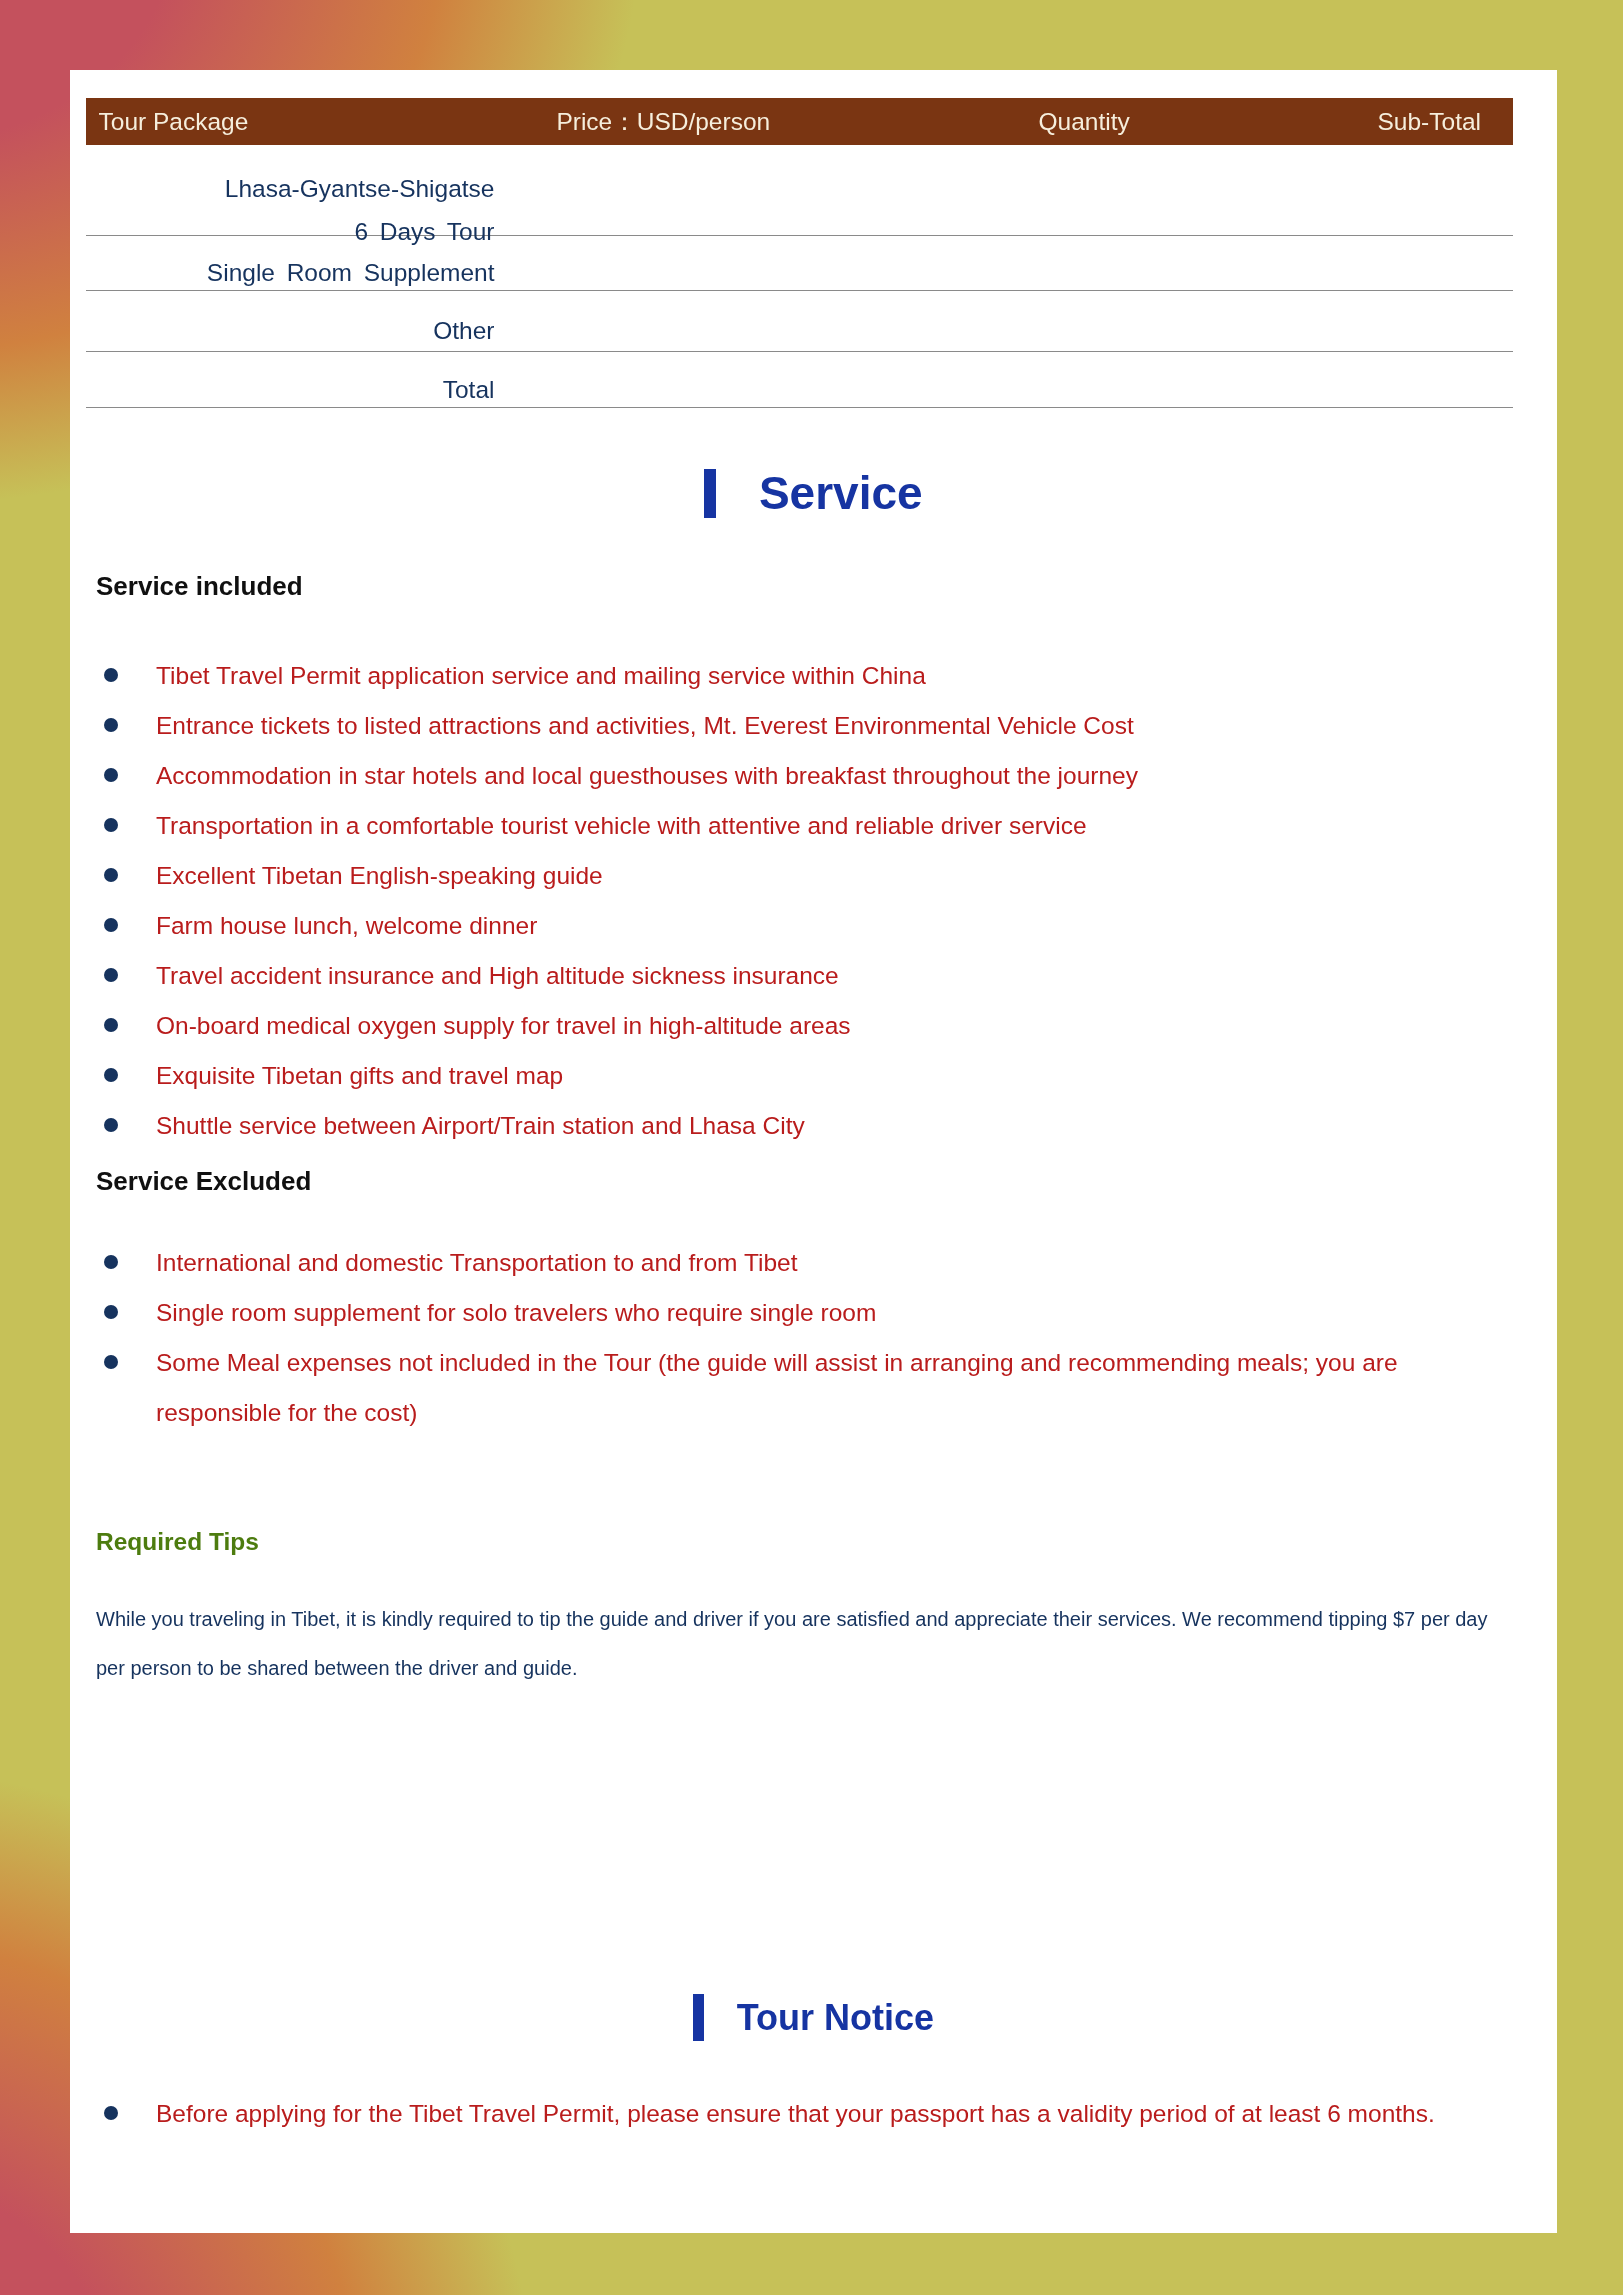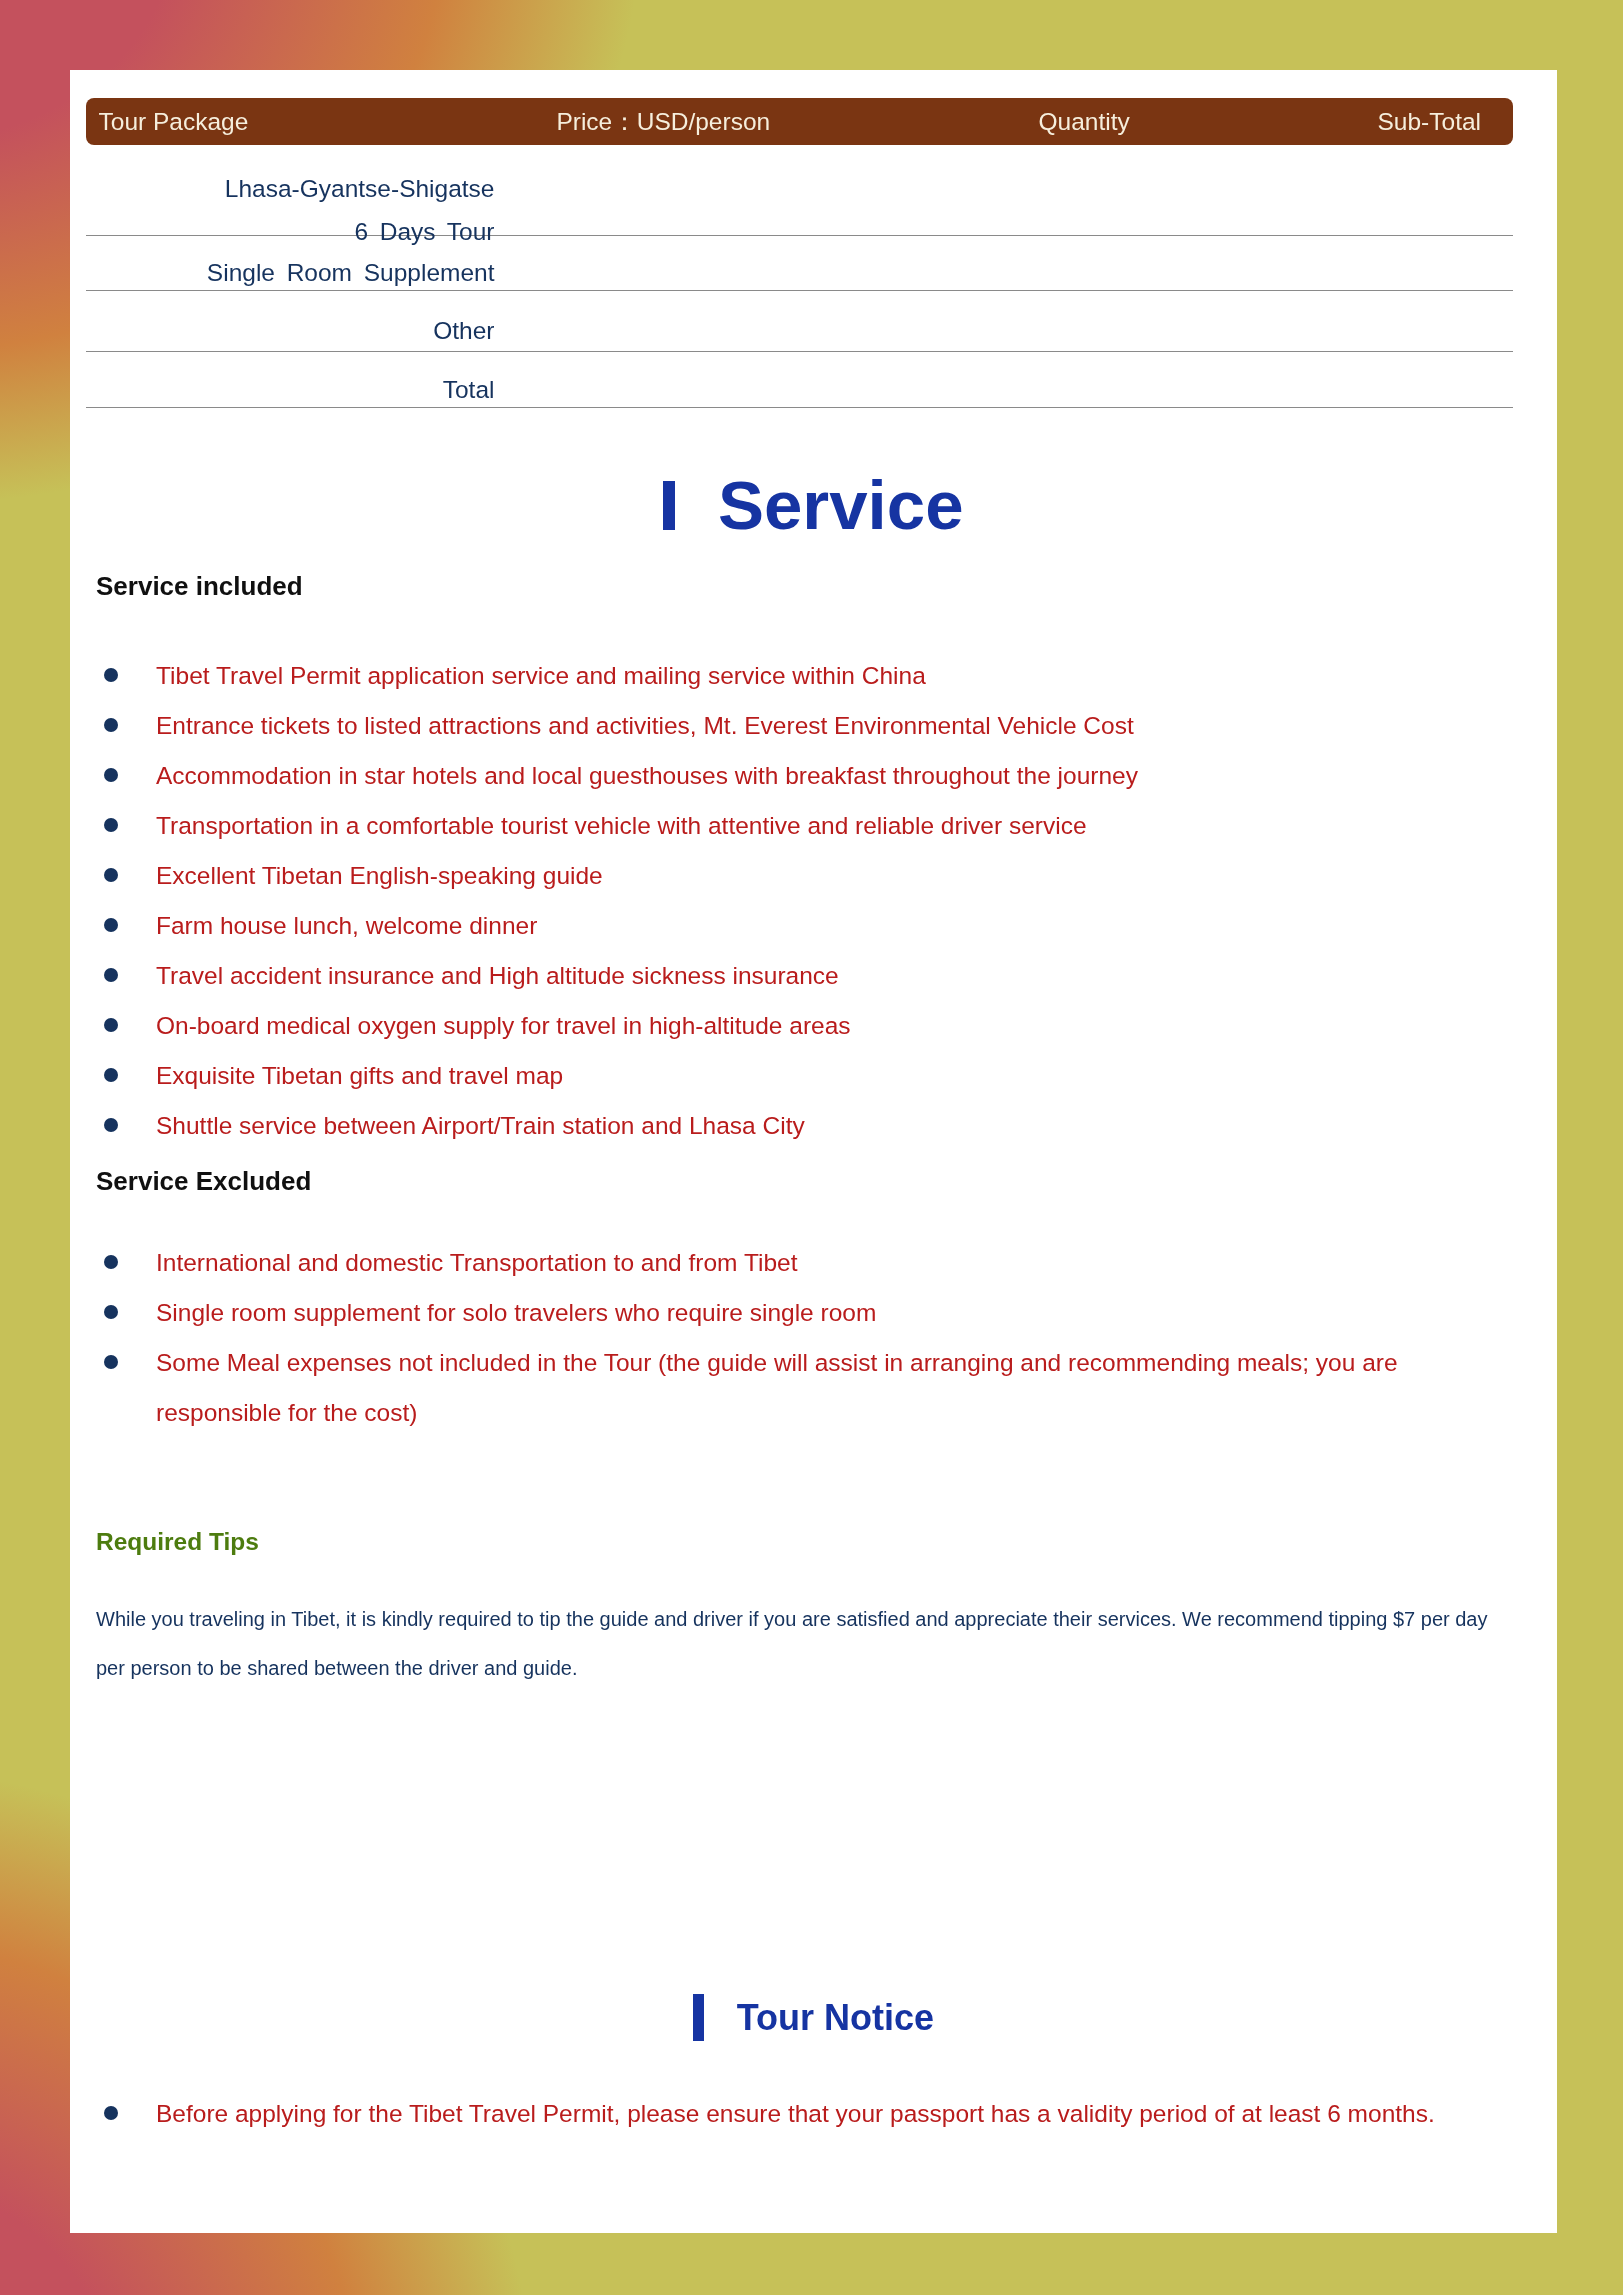--- a/index.html
+++ b/index.html
@@ -17,21 +17,20 @@
   .page{
     position:absolute;left:70px;top:70px;width:1487px;height:2163px;
     background:#ffffff;
   }
   
   .ptable{position:absolute;left:15.5px;top:28px;width:1427px;}
   .phead{
     height:47px;background:#7a3512;color:#f6eedc;
     display:grid;grid-template-columns:466px 487px 339px 1fr;align-items:center;
     font-size:24.5px;
-    border-radius:8px;
   }
   .phead .hc1{padding-left:13px;}
   .phead .hc2{padding-left:4.9px;}
   .phead .hc4{padding-right:0;}
   .prow{
     display:grid;grid-template-columns:466px 487px 339px 1fr;align-items:center;
     border-bottom:1.6px solid #8a8a8a;color:#16335e;font-size:24.5px;
   }
   .prow .pc1{text-align:right;padding-right:57px;word-spacing:4.9px;margin-top:20px;}
   .prow.r1{height:90px;}
@@ -39,21 +38,21 @@
   .prow.r2{height:54px;}
   .prow.r3{height:60px;}
   .prow.r4{height:55px;}
   
   .sec-heading{
     position:absolute;left:0;width:100%;
     display:flex;justify-content:center;align-items:center;
     color:#1634a2;font-weight:bold;
   }
   .sec-heading .bar{display:inline-block;background:#1634a2;flex:none;}
-  .heading-service{top:396px;font-size:69px;padding-right:23px;}
+  .heading-service{top:396px;font-size:46px;padding-right:23px;}
   .heading-service .bar{width:11.5px;height:49px;margin-right:43px;}
   .heading-notice{top:1924px;font-size:36px;padding-right:23px;}
   .heading-notice .bar{width:10.6px;height:47px;margin-right:33px;}
   
   .subhead{position:absolute;left:26px;font-size:26px;font-weight:bold;color:#101010;}
   .subhead.included{top:501px;}
   .subhead.excluded{top:1096px;}
   .tips-heading{position:absolute;left:26px;top:1458px;font-size:24.5px;font-weight:bold;color:#4d7c0f;}
   
   .blist{position:absolute;left:34px;}

